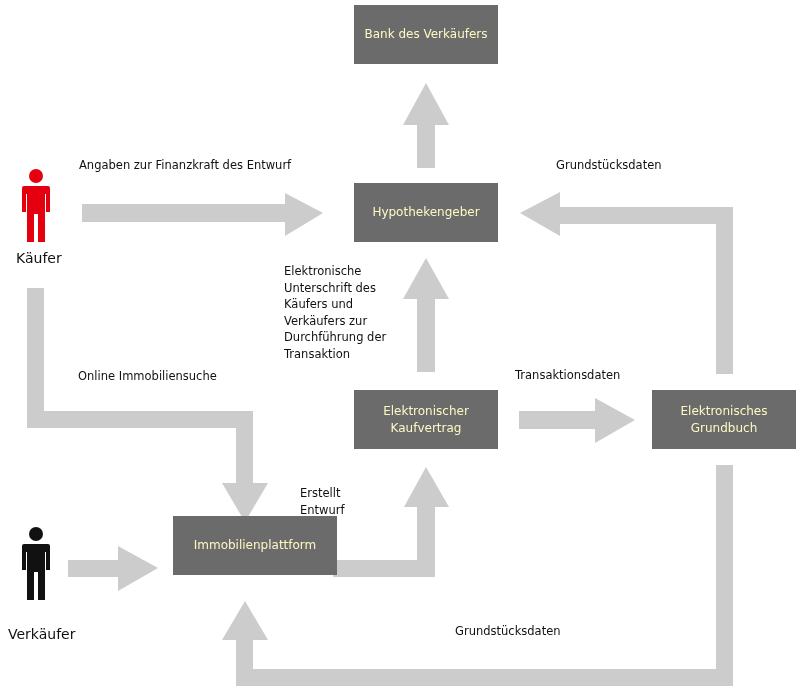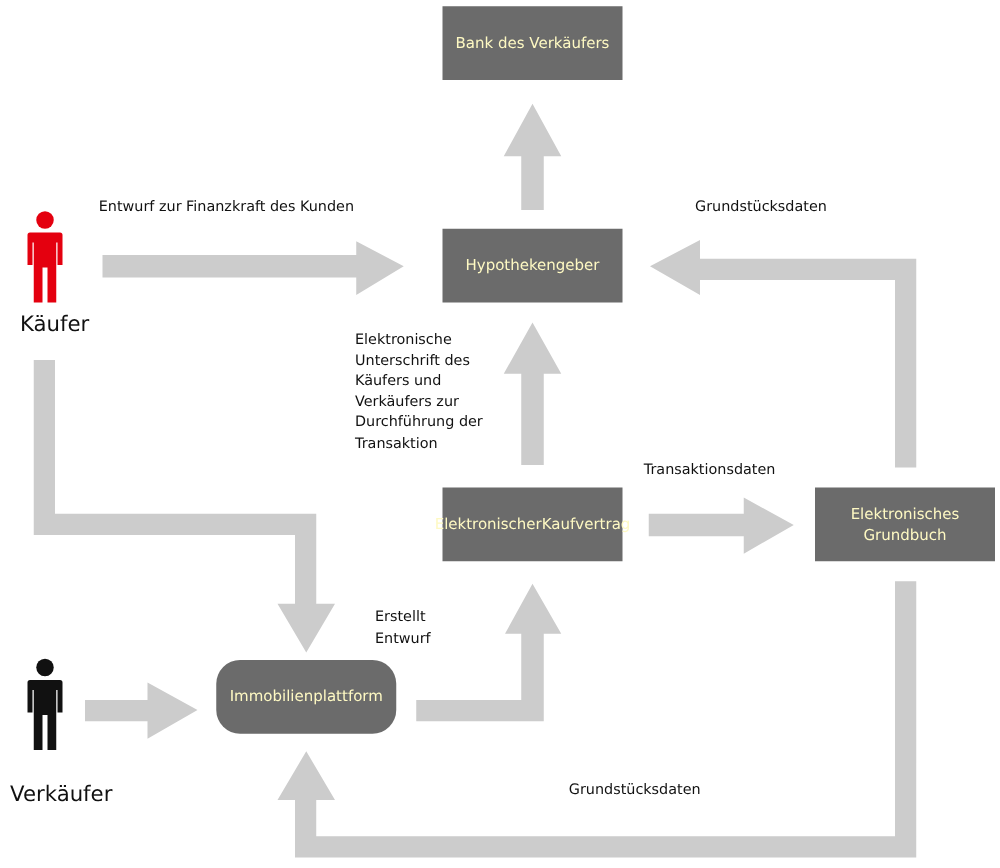--- a/index.html
+++ b/index.html
@@ -6,21 +6,21 @@
     body { width: 800px; height: 694px; position: relative; overflow: hidden;
            font-family: "DejaVu Sans", sans-serif; }
     .canvas { position: absolute; left: 0; top: 0; width: 800px; height: 694px; }
     svg.arrows { position: absolute; left: 0; top: 0; }
     .box { position: absolute; background: #6b6b6b; color: #fef9c3;
            display: flex; align-items: center; justify-content: center; text-align: center;
            font-size: 12px; line-height: 17px; box-sizing: border-box; padding: 0 6px; }
     .lbl { position: absolute; color: #111111; font-size: 11.5px; line-height: 17px; white-space: nowrap; }
     .multi { white-space: normal; }
     .person { position: absolute; }
-    .person-label { position: absolute; font-size: 17px; color: #111; }
+    .person-label { position: absolute; font-size: 14px; color: #111; }
   </style>
 </head>
 <body>
 
 <div class="canvas">
 
   <svg class="arrows" width="800" height="694">
     <g fill="#cccccc">
 
       <polygon points="417,168 417,125 403,125 426,83 449,125 435,125 435,168"></polygon>
@@ -44,63 +44,64 @@
   </svg>
 
   <div class="box" style="left:354px;top:5px;width:144px;height:59px;">
     <span>Bank des Verkäufers</span>
   </div>
 
   <div class="box" style="left:354px;top:183px;width:144px;height:59px;">
     <span>Hypothekengeber</span>
   </div>
 
-  <div class="box" style="left:354px;top:390px;width:144px;height:59px;flex-direction:row;">
+  <div class="box" style="left:354px;top:390px;width:144px;height:59px;flex-direction:column;">
     <span>Elektronischer</span>
     <span>Kaufvertrag</span>
   </div>
 
   <div class="box" style="left:652px;top:390px;width:144px;height:59px;flex-direction:column;">
     <span>Elektronisches</span>
     <span>Grundbuch</span>
   </div>
 
-  <div class="box" style="left:173px;top:528px;width:144px;height:59px;border-radius:19px;">
+  <div class="box" style="left:173px;top:516px;width:164px;height:59px;">
     <span>Immobilienplattform</span>
   </div>
 
   <svg class="person" style="left:20px;top:168px;" width="32" height="76" viewBox="0 0 32 76">
     <g fill="#e4000f">
       <circle cx="16" cy="8" r="7"></circle>
       <path d="M4 18 H28 Q30 18 30 20 V44 H26 V26 H25 V74 H18 V46 H14 V74 H7 V26 H6 V44 H2 V20 Q2 18 4 18 Z"></path>
     </g>
   </svg>
   <div class="person-label" style="left:16px;top:250px;">Käufer</div>
 
   <svg class="person" style="left:20px;top:526px;" width="32" height="76" viewBox="0 0 32 76">
     <g fill="#111111">
       <circle cx="16" cy="8" r="7"></circle>
       <path d="M4 18 H28 Q30 18 30 20 V44 H26 V26 H25 V74 H18 V46 H14 V74 H7 V26 H6 V44 H2 V20 Q2 18 4 18 Z"></path>
     </g>
   </svg>
   <div class="person-label" style="left:8px;top:626px;">Verkäufer</div>
 
-  <div class="lbl" style="left:79px;top:157px;">Entwurf zur Finanzkraft des Kunden</div>
+  <div class="lbl" style="left:79px;top:157px;">Angaben zur Finanzkraft des Entwurf</div>
 
   <div class="lbl" style="left:556px;top:157px;">Grundstücksdaten</div>
 
   <div class="lbl multi" style="left:284px;top:263px;width:120px;line-height:16.5px;">
     <div>Elektronische</div>
     <div>Unterschrift des</div>
     <div>Käufers und</div>
     <div>Verkäufers zur</div>
     <div>Durchführung der</div>
     <div>Transaktion</div>
   </div>
 
+  <div class="lbl" style="left:78px;top:368px;">Online Immobiliensuche</div>
 
   <div class="lbl" style="left:515px;top:367px;">Transaktionsdaten</div>
 
   <div class="lbl multi" style="left:284px;top:485px;width:70px;margin-left:16px;">
     <div>Erstellt</div>
     <div>Entwurf</div>
   </div>
 
   <div class="lbl" style="left:455px;top:623px;">Grundstücksdaten</div>
 </div>

